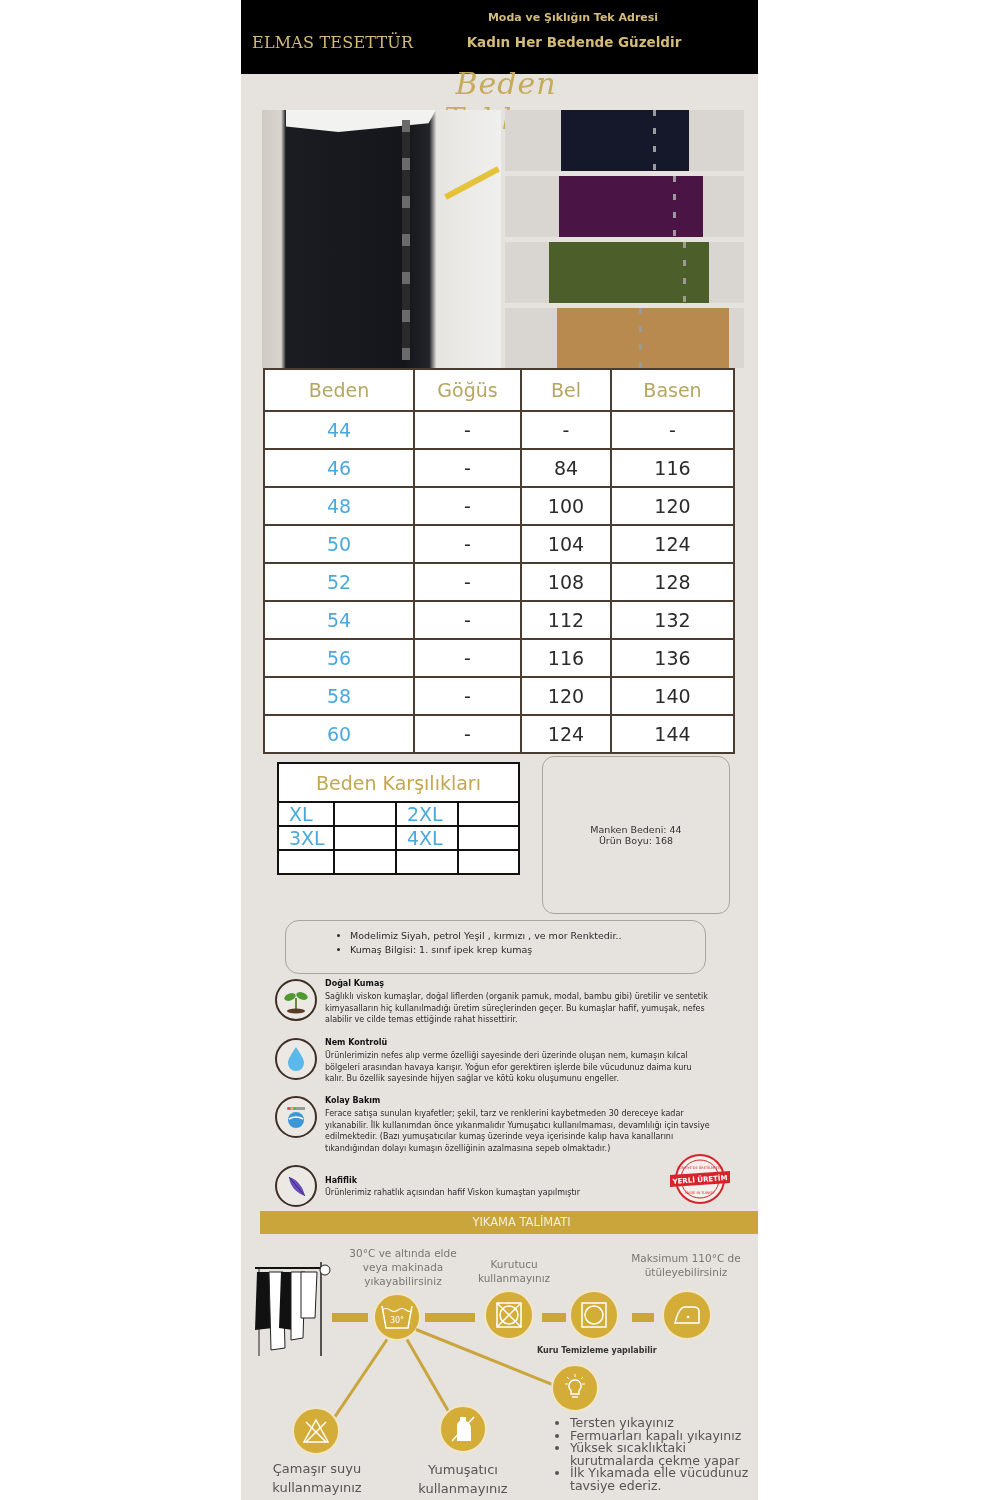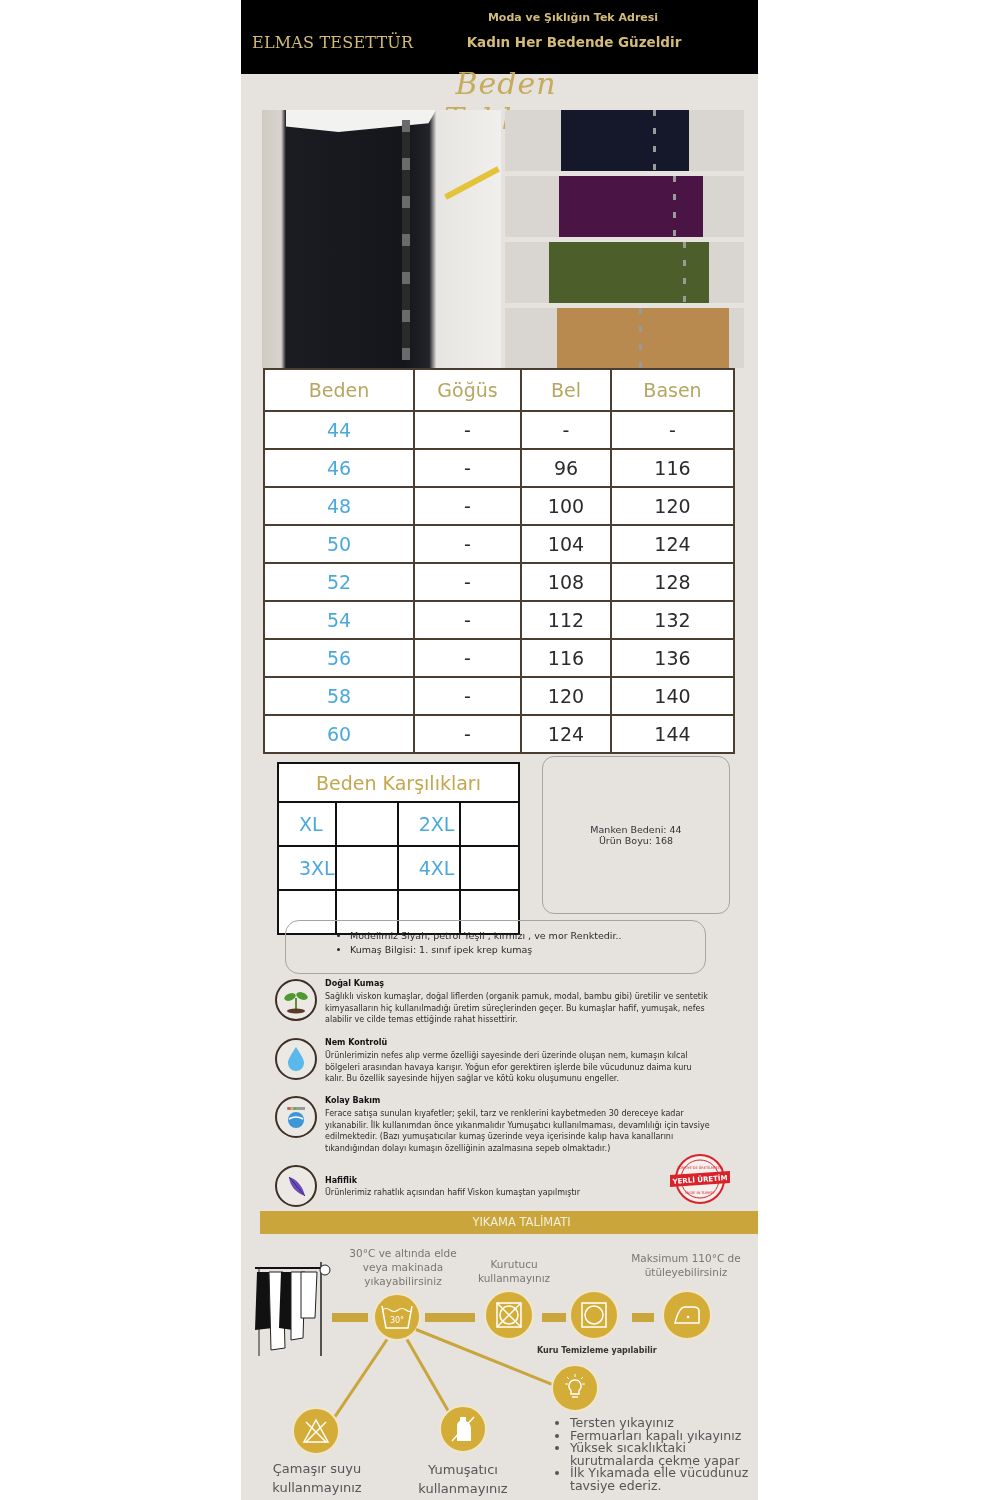--- a/index.html
+++ b/index.html
@@ -26,21 +26,21 @@
 
   
   .size-table { position: absolute; left: 22px; top: 368px; width: 472px; border-collapse: collapse; background: #fff; }
   .size-table td, .size-table th { border: 2px solid #4b3d2f; text-align: center; height: 38px; font-size: 19px; font-weight: normal; }
   .size-table th { color: #b7a661; height: 42px; }
   .size-table td.size { color: #4aa8dc; }
   .size-table td.val { color: #2b2b2b; }
 
   
   .corr { position: absolute; left: 36px; top: 762px; width: 243px; border-collapse: collapse; background: #fff; }
-  .corr td { border: 2px solid #111; height: 44px; font-size: 19px; color: #4aa8dc; padding-left: 20px; }
+  .corr td { border: 2px solid #111; height: 24px; font-size: 19px; color: #4aa8dc; padding-left: 10px; }
   .corr td.title { color: #c3a64e; text-align: center; font-size: 19px; height: 39px; padding: 0; border-radius: 10px; }
   .model-box { position: absolute; left: 301px; top: 756px; width: 188px; height: 158px; border: 1px solid #a9a49c; border-radius: 12px; display: flex; flex-direction: column; align-items: center; justify-content: center; font-size: 9.5px; color: #333; }
 
   
   .notes { position: absolute; left: 44px; top: 920px; width: 421px; height: 54px; border: 1px solid #a9a49c; border-radius: 14px; padding: 8px 0 0 26px; font-size: 9.5px; color: #2a2a2a; }
   .notes li { line-height: 14px; margin-left: 38px; }
 
   
   .feature { position: absolute; left: 34px; width: 440px; }
   .feature .ic { position: absolute; left: 0; top: 0; width: 42px; height: 42px; border: 2px solid #3e2e24; border-radius: 50%; background: #ece9e5; display: flex; align-items: center; justify-content: center; }
@@ -105,21 +105,21 @@
     </tr>
     <tr>
           <td class="size">44</td>
           <td class="val">-</td>
           <td class="val">-</td>
           <td class="val">-</td>
         </tr>
     <tr>
           <td class="size">46</td>
           <td class="val">-</td>
-          <td class="val">96</td>
+          <td class="val">84</td>
           <td class="val">116</td>
         </tr>
     <tr>
           <td class="size">48</td>
           <td class="val">-</td>
           <td class="val">100</td>
           <td class="val">120</td>
         </tr>
     <tr>
           <td class="size">50</td>

